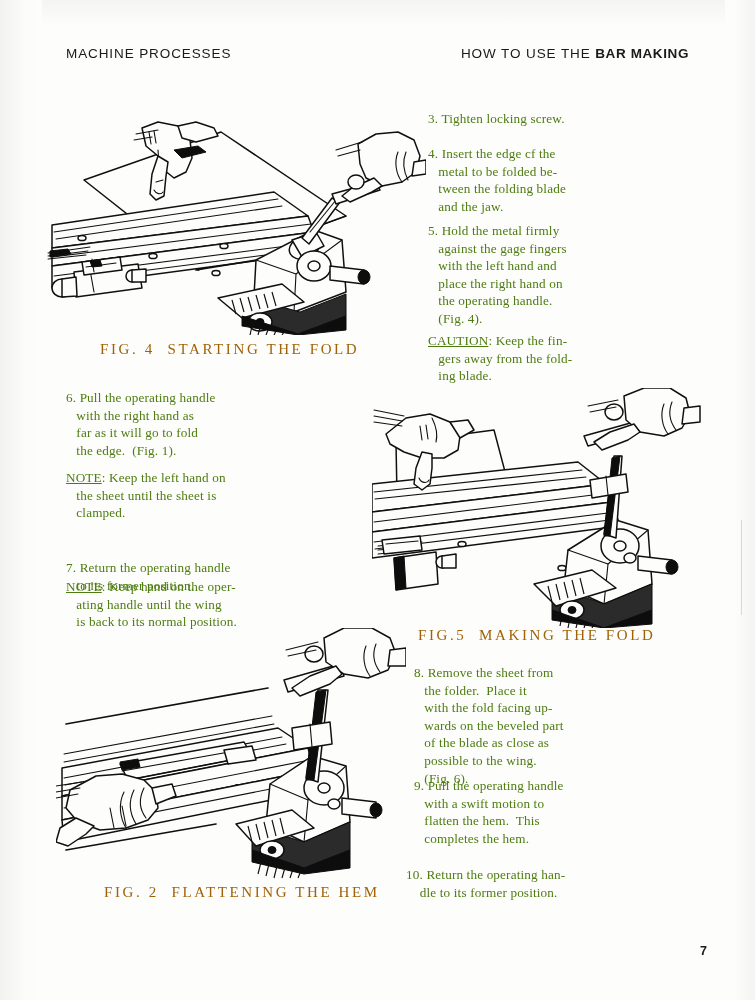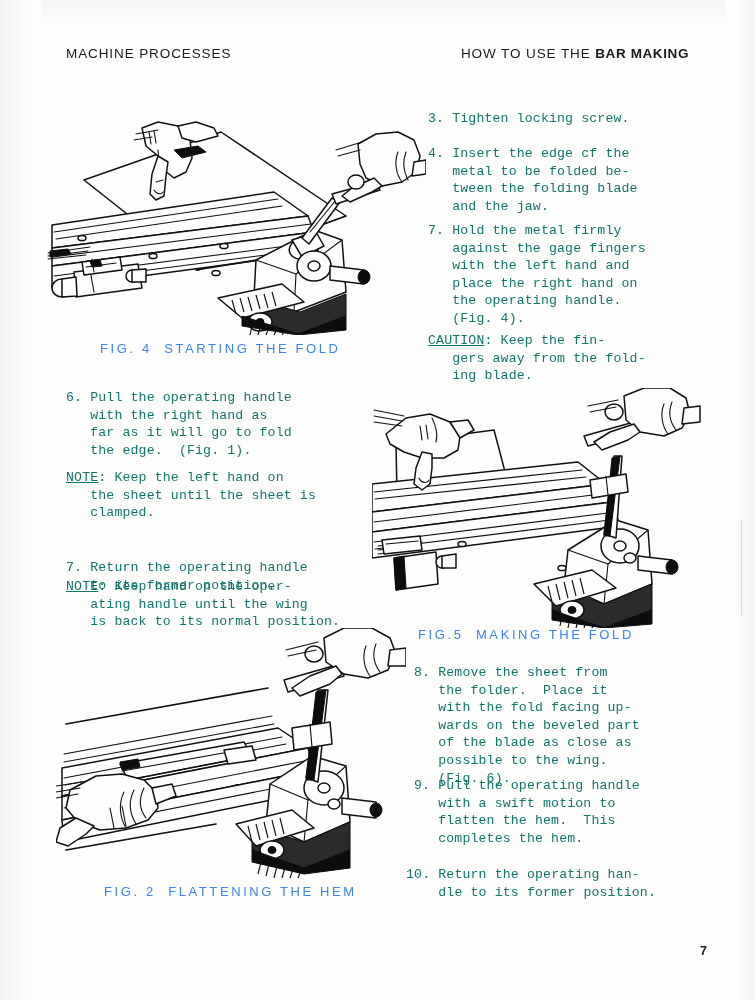--- a/index.html
+++ b/index.html
@@ -48,36 +48,36 @@
     color: #1a1a1a;
     white-space: nowrap;
   }
   #runhead-left  { left: 66px; }
   #runhead-right { right: 66px; }
   #runhead-right .rh-strong { font-weight: bold; letter-spacing: 0.6px; }
 
   
   .tw {
     position: absolute;
-    font-family: Liberation Mono, monospace;
+    font-family: Liberation Serif, serif;
     font-size: 13.2px;
     line-height: 17.6px;
-    color: #0f766e;
+    color: #4d7c0f;
     white-space: pre;
     letter-spacing: 0.15px;
   }
   .tw u { text-decoration: underline; text-underline-offset: 1px; }
 
   
   .figcap {
     position: absolute;
-    font-family: Liberation Sans, sans-serif;
-    font-size: 13px;
+    font-family: Liberation Serif, serif;
+    font-size: 15px;
     letter-spacing: 2.6px;
-    color: #3b82f6;
+    color: #a16207;
     white-space: pre;
   }
 
   
   #page-number {
     position: absolute;
     right: 48px;
     bottom: 42px;
     font-family: "Liberation Sans", sans-serif;
     font-size: 12.5px;
@@ -202,21 +202,21 @@
 
   <div class="figcap" style="left:100px; top:341px;">FIG. 4  STARTING THE FOLD</div>
 
   <div class="tw" style="left:428px; top:110px;">3. Tighten locking screw.</div>
 
   <div class="tw" style="left:428px; top:145px;">4. Insert the edge cf the
    metal to be folded be-
    tween the folding blade
    and the jaw.</div>
 
-  <div class="tw" style="left:428px; top:222px;">7. Hold the metal firmly
+  <div class="tw" style="left:428px; top:222px;">5. Hold the metal firmly
    against the gage fingers
    with the left hand and
    place the right hand on
    the operating handle.
    (Fig. 4).</div>
 
   <div class="tw" style="left:428px; top:332px;"><u>CAUTION</u><span>: Keep the fin-</span>
 <span>   gers away from the fold-
    ing blade.</span></div>
 

